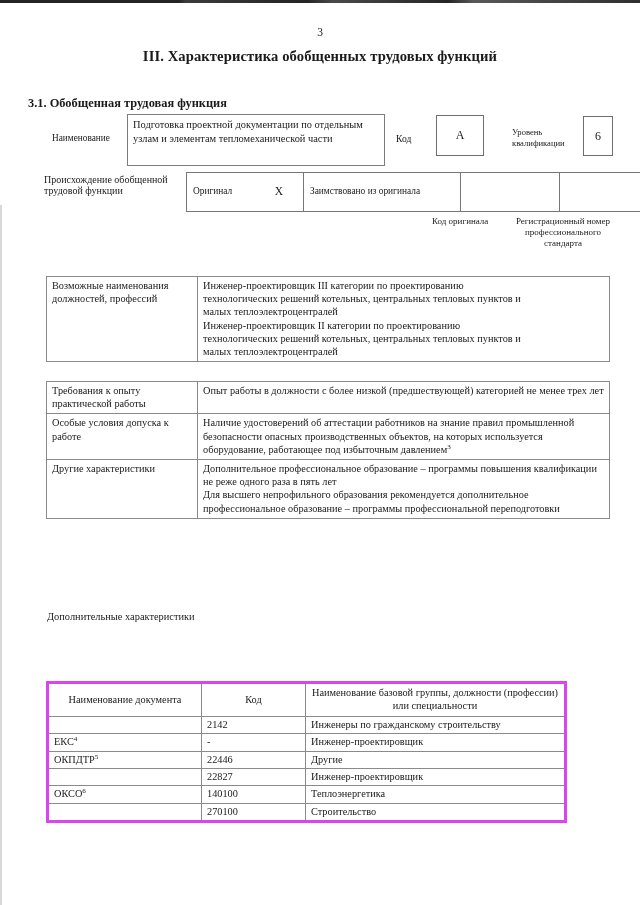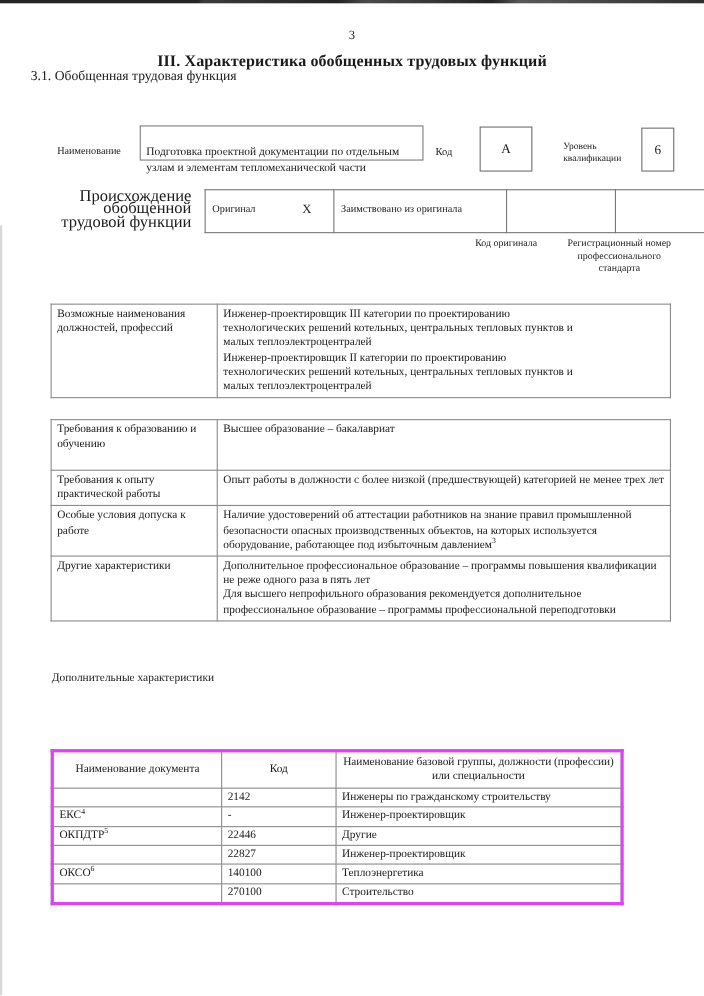--- a/index.html
+++ b/index.html
@@ -52,37 +52,37 @@
     position: absolute;
     top: 48px; left: 0; width: 640px;
     text-align: center;
     font-size: 14.6px;
     font-weight: bold;
     letter-spacing: .1px;
   }
 
   .sec-title {
     position: absolute;
-    top: 62px; left: 28px;
+    top: 96px; left: 28px;
     font-size: 12.4px;
-    font-weight: normal;
+    font-weight: bold;
   }
 
   .naim-label {
     position: absolute;
     top: 133px; left: 52px;
     font-size: 9.3px;
   }
   .naim-box {
     position: absolute;
     top: 114px; left: 127px;
-    width: 258px; height: 32px;
+    width: 258px; height: 52px;
     border: 1px solid #7c7c7c;
     box-sizing: border-box;
-    padding: 17px 5px 0 5px;
+    padding: 3px 5px 0 5px;
     font-size: 10.4px;
     line-height: 13.6px;
   }
   .kod-label {
     position: absolute;
     top: 133px; left: 396px;
     font-size: 9.6px;
   }
   .kod-box {
     position: absolute;
@@ -112,23 +112,22 @@
     align-items: center;
     justify-content: center;
     font-size: 12px;
   }
 
   
   .proish-label {
     position: absolute;
     top: 174px; left: 44px;
     width: 130px;
-    font-size: 15px;
+    font-size: 10px;
     line-height: 11.4px;
-    text-align: right;
   }
   .proish-table {
     position: absolute;
     top: 172px; left: 186px;
     width: 424px; height: 40px;
     border-collapse: collapse;
     table-layout: fixed;
     font-size: 9.4px;
   }
   .proish-table td {
@@ -274,24 +273,20 @@
         <div>Инженер-проектировщик II категории по проектированию</div>
         <div>технологических решений котельных, центральных тепловых пунктов и</div>
         <div>малых теплоэлектроцентралей</div>
       </td>
     </tr>
   </tbody>
     </table>
 
   <table class="kv-table" id="tbl-req">
     <tbody>
-        <tr>
-      <td class="kcol" style="height:40px">Требования к образованию и обучению</td>
-      <td>Высшее образование – бакалавриат</td>
-    </tr>
     <tr>
       <td class="kcol">Требования к опыту практической работы</td>
       <td>Опыт работы в должности с более низкой (предшествующей) категорией не менее трех лет</td>
     </tr>
     <tr>
       <td class="kcol">Особые условия допуска к работе</td>
       <td><span>Наличие удостоверений об аттестации работников на знание правил промышленной безопасности опасных производственных объектов, на которых используется оборудование, работающее под избыточным давлением</span><sup>3</sup></td>
     </tr>
     <tr>
       <td class="kcol">Другие характеристики</td>

